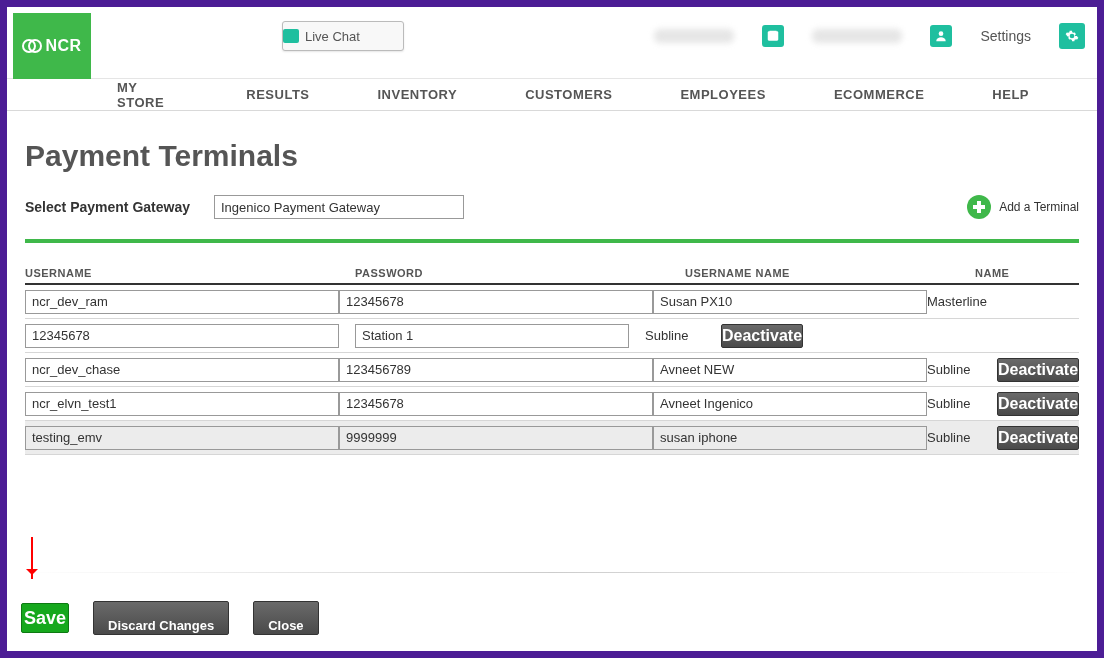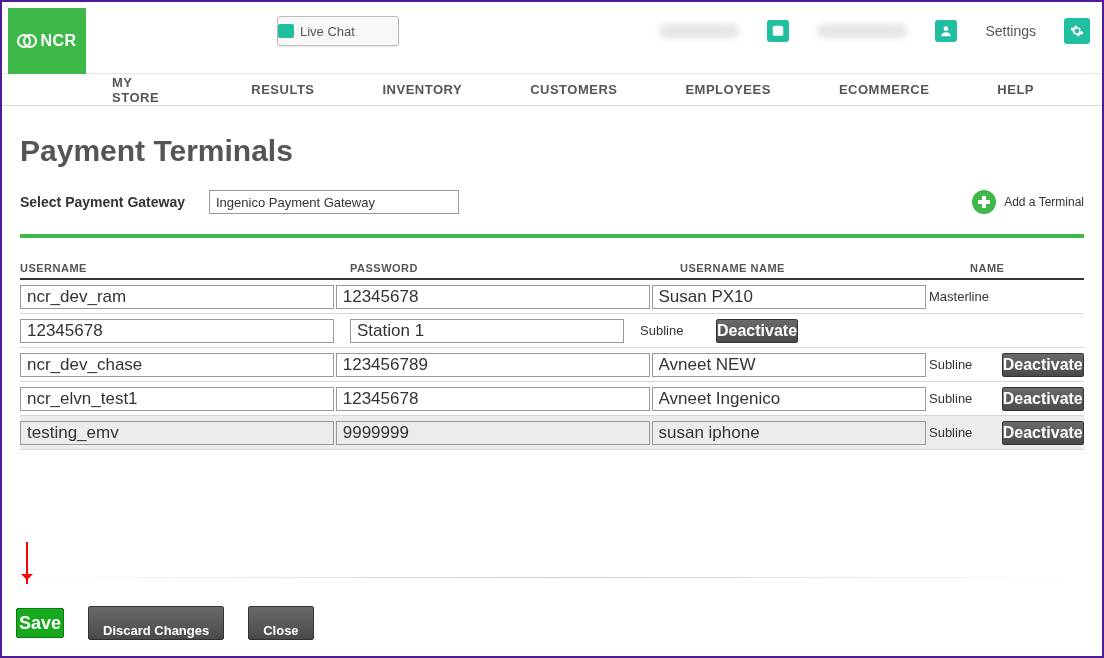--- a/index.html
+++ b/index.html
@@ -1,17 +1,17 @@
 <!DOCTYPE html>
 <html><head>
 <meta charset="utf-8">
 <style>
   * { box-sizing: border-box; margin: 0; padding: 0; }
   body { font-family: Arial, sans-serif; font-size: 13px; color: #333; background: #fff; }
-  .frame { border: 2px solid #4c1d95; width: 1104px; height: 658px; position: relative; }
+  .frame { border: 7px solid #4c1d95; width: 1104px; height: 658px; position: relative; }
   .inner { width: 100%; height: 100%; position: relative; }
 
   .topbar { height: 72px; position: relative; border-bottom: 1px solid #e5e5e5; }
   .logo { position: absolute; left: 6px; top: 6px; width: 78px; height: 66px; background: #3fb84a; display: flex; align-items: center; justify-content: center; }
   .logo-text { color: #fff; font-weight: bold; font-size: 16px; letter-spacing: 0.5px; display: flex; align-items:center;}
   .logo-rings { width:20px; height:14px; margin-right:3px; position:relative; }
   .logo-rings::before, .logo-rings::after { content:""; position:absolute; width:10px; height:10px; border:2px solid #fff; border-radius:50%; top:0; }
   .logo-rings::before { left:0; }
   .logo-rings::after { left:6px; }
 
@@ -44,21 +44,21 @@
   .sep { height:4px; background:#3fb84a; margin-bottom:24px; }
 
   .table-head { display:flex; border-bottom:2px solid #333; padding-bottom:4px; font-size:11px; letter-spacing:0.5px; color:#555; font-weight:bold; }
   .col-user { width:330px; }
   .col-pass { width:330px; }
   .col-station{ width:290px; }
   .col-type { flex:1; }
 
   .trow { display:flex; align-items:center; border-bottom:1px solid #d6d6d6; padding:4px 0; height:34px;}
   .trow.dirty { background:#ececec; }
-  .trow input { height:24px; border:1px solid #999; padding:2px 6px; font-size:17px; color:#333; background:#fff; }
+  .trow input { height:24px; border:1px solid #999; padding:2px 6px; font-size:13px; color:#333; background:#fff; }
   .trow.dirty input { background:#ececec; }
   .cell-user { width:330px; }
   .cell-user input { width:314px; }
   .cell-pass { width:330px; }
   .cell-pass input { width:314px; }
   .cell-station { width:290px; }
   .cell-station input { width:274px; }
   .cell-type { width:76px; font-size:13px; color:#333; }
   .cell-action { width:86px; }
   .btn-deact { width:82px; height:24px; background:linear-gradient(#6a6a6a,#4a4a4a); color:#fff; font-size:16px; border:1px solid #333; border-radius:2px; cursor:pointer; font-weight:bold; }

